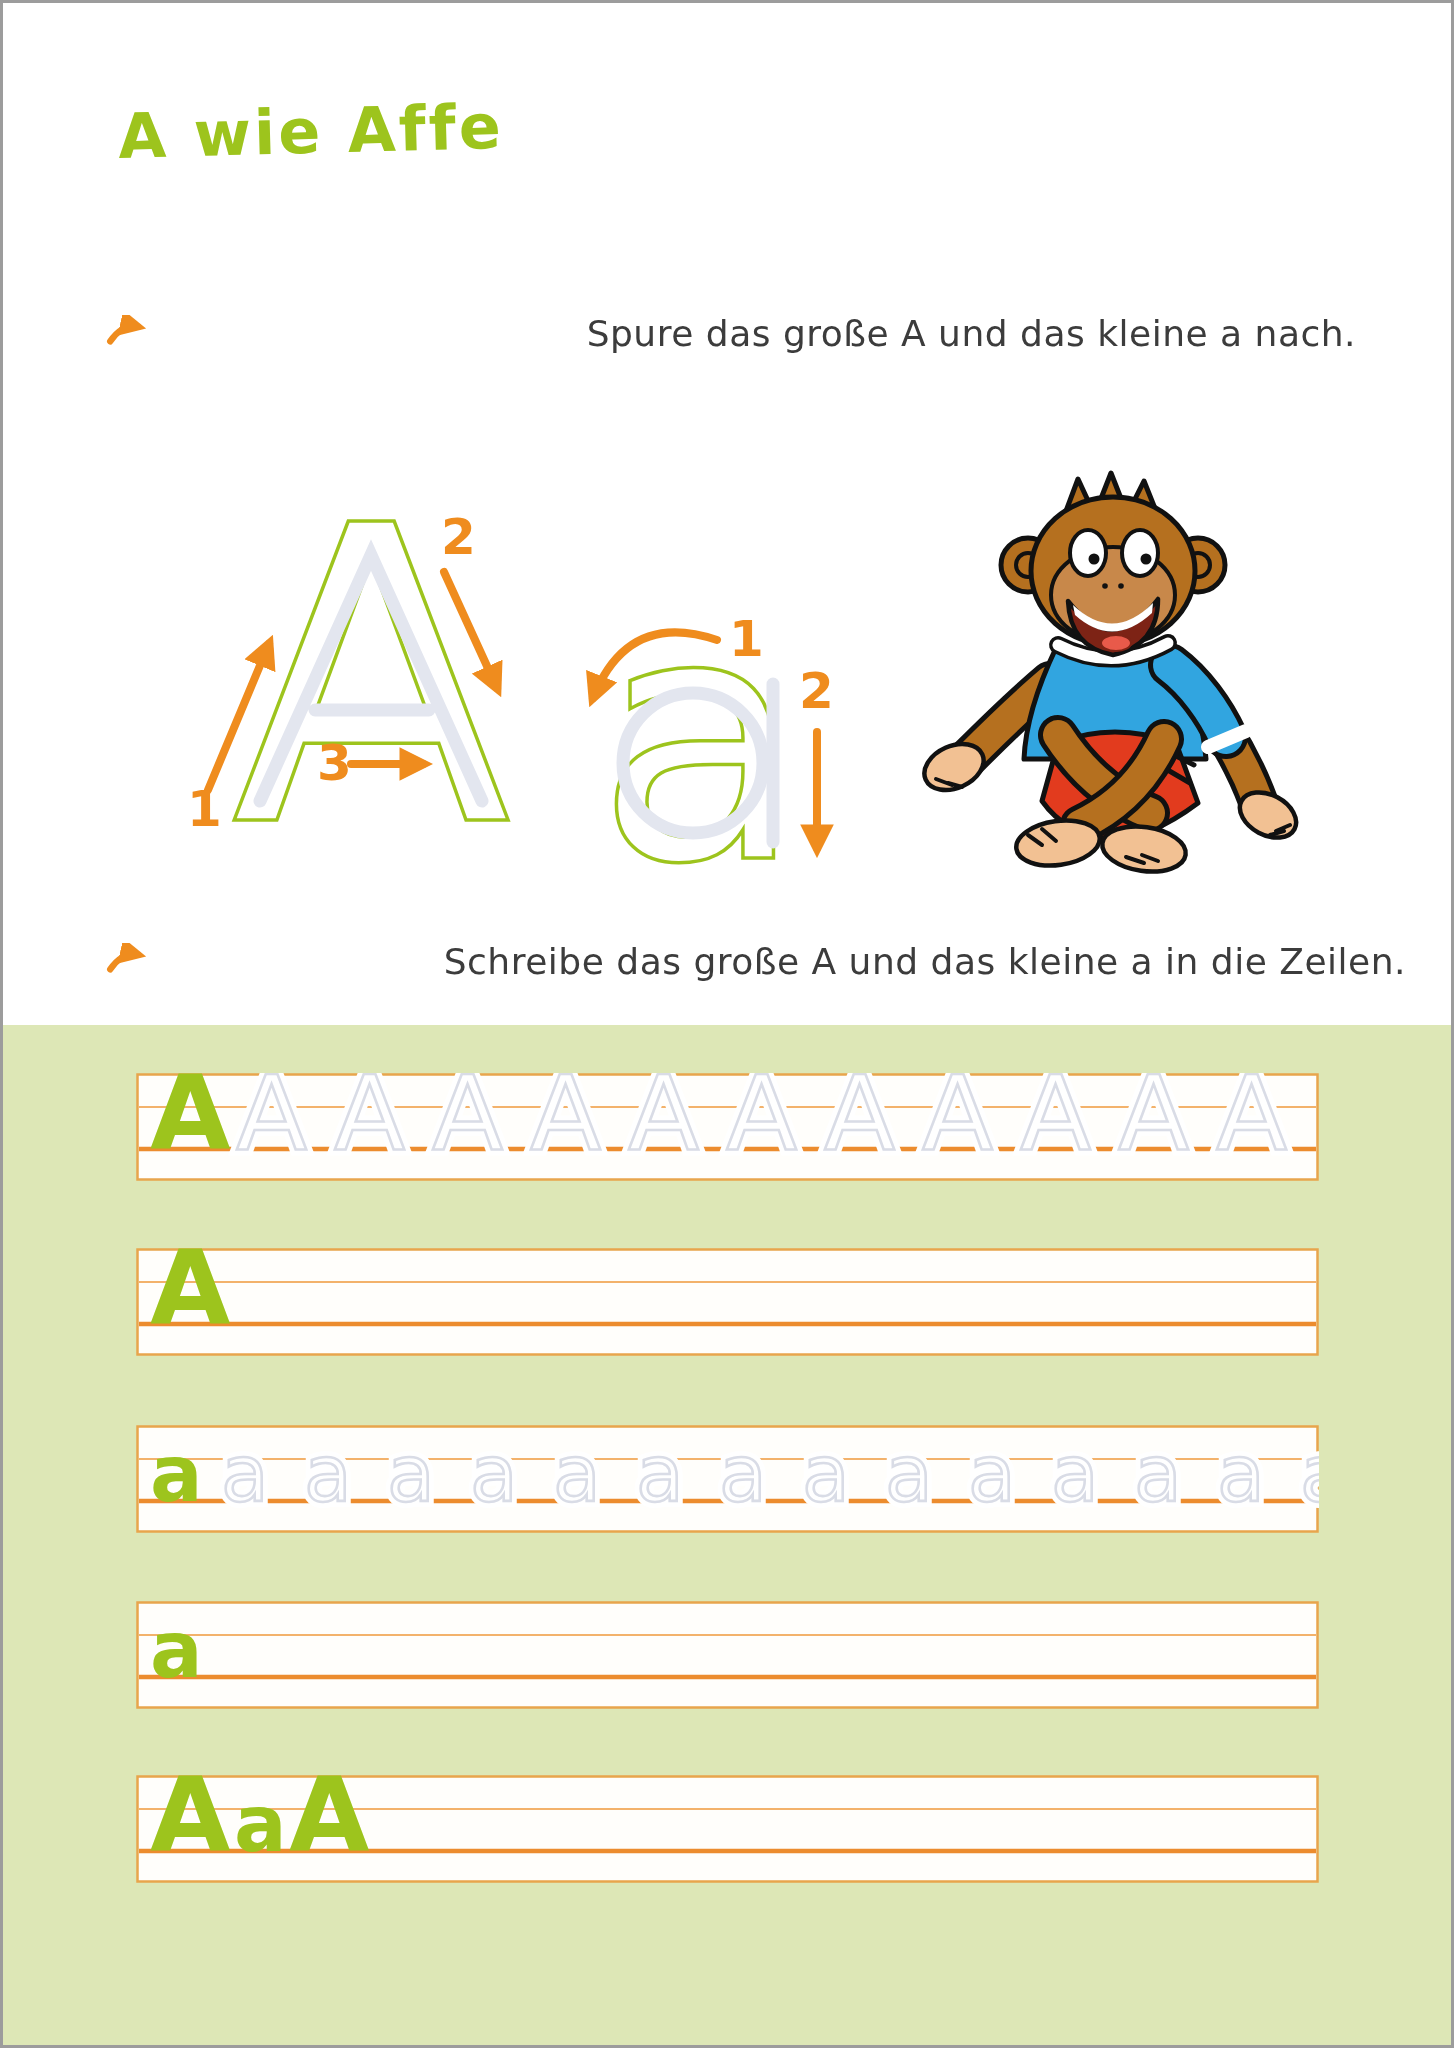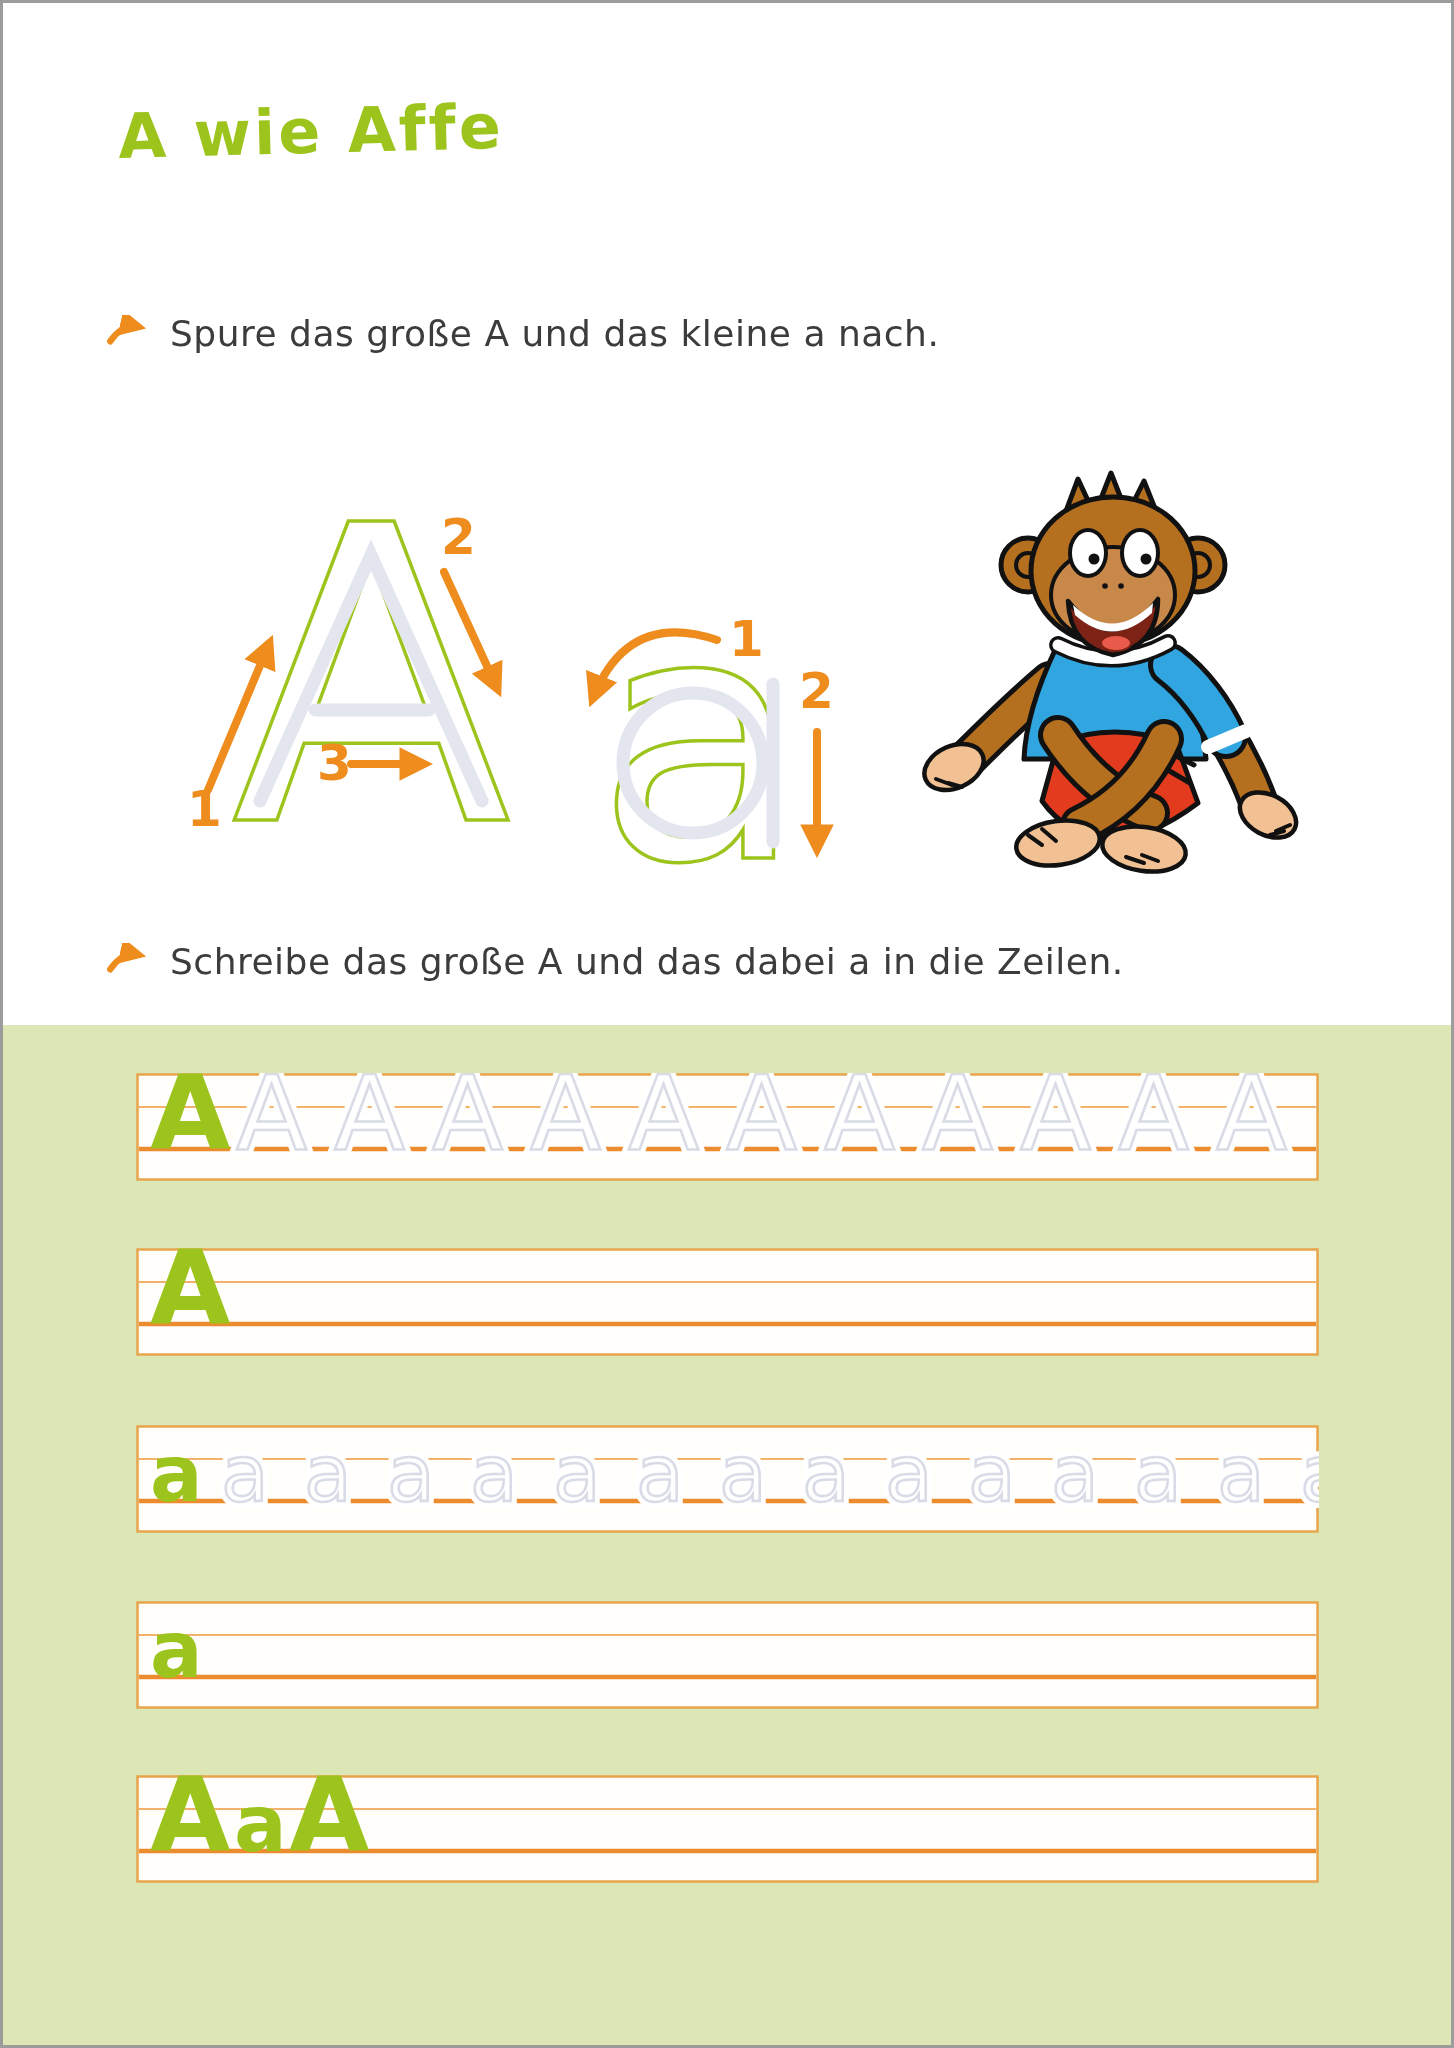--- a/index.html
+++ b/index.html
@@ -5,21 +5,21 @@
   html,body{margin:0;padding:0;background:#e8e8e8;}
   .page{
     position:relative;width:1454px;height:2048px;box-sizing:border-box;
     background:#ffffff;border:3px solid #9c9c9c;overflow:hidden;
     font-family:"DejaVu Sans",sans-serif;
   }
   .title{
     position:absolute;left:115px;top:92px;font-size:62px;font-weight:bold;
     color:var(--green);letter-spacing:3px;transform:rotate(-1.5deg);
   }
-  .instr{position:absolute;display:flex;gap:18px;align-items:flex-start;}
+  .instr{position:absolute;display:flex;gap:18px;align-items:flex-start;justify-content:space-between;}
   .instr--one{left:103px;top:306px;width:1250px;}
   .instr--two{left:103px;top:934px;width:1300px;}
   .bullet{width:46px;height:36px;flex:0 0 auto;margin-top:6px;}
   .barrow{fill:none;stroke:var(--orange);stroke-width:6;stroke-linecap:round;}
   .itext{font-size:36px;line-height:50px;color:var(--textdark);letter-spacing:.5px;}
   .trace{position:absolute;left:120px;top:455px;width:780px;height:430px;}
   .traceletter{fill:#ffffff;stroke:var(--green);stroke-width:3.5px;font-family:"DejaVu Sans",sans-serif;}
   .guide{fill:none;stroke:#e3e6ef;stroke-width:13px;stroke-linecap:round;}
   .arrow{fill:none;stroke:var(--orange);stroke-width:8px;stroke-linecap:round;}
   .step{fill:var(--orange);font-size:50px;font-weight:bold;font-family:"DejaVu Sans",sans-serif;}
@@ -124,21 +124,21 @@
       <path d="M165,152 Q205,190 245,150 L244,160 Q205,196 167,162 Z" fill="#ffffff"></path>
       <ellipse cx="208" cy="190" rx="15" ry="8" fill="#e85a4a" stroke="#7d2315" stroke-width="2"></ellipse>
     </g>
   </svg>
 
   <div class="instr instr--two">
     <svg class="bullet" viewBox="0 0 44 34">
       <path class="barrow" d="M4,25 C13,12 22,9 31,11" marker-end="url(#ah)"></path>
     </svg>
     <div class="itext">
-      <span>Schreibe das große A und das dabei a in die Zeilen.</span>
+      <span>Schreibe das große A und das kleine a in die Zeilen.</span>
     </div>
   </div>
 
   <div class="greensection">
     <div id="practice-lines">
         <svg viewBox="0 0 1183 108" class="pbox" style="top: 48px;">
           <rect x="1.5" y="1.5" width="1180" height="105" fill="#fffefb" stroke="var(--boxline)" stroke-width="2.5"></rect>
           <line x1="3" y1="34" x2="1180" y2="34" stroke="var(--thinline)" stroke-width="2"></line>
           <line x1="3" y1="76" x2="1180" y2="76" stroke="var(--thickline)" stroke-width="4.5"></line>
           <text x="100 198 296 394 492 590 688 786 884 982 1080" y="76" font-size="104" fill="#fff" stroke="#fff" stroke-width="12" class="glyph">AAAAAAAAAAA</text>

